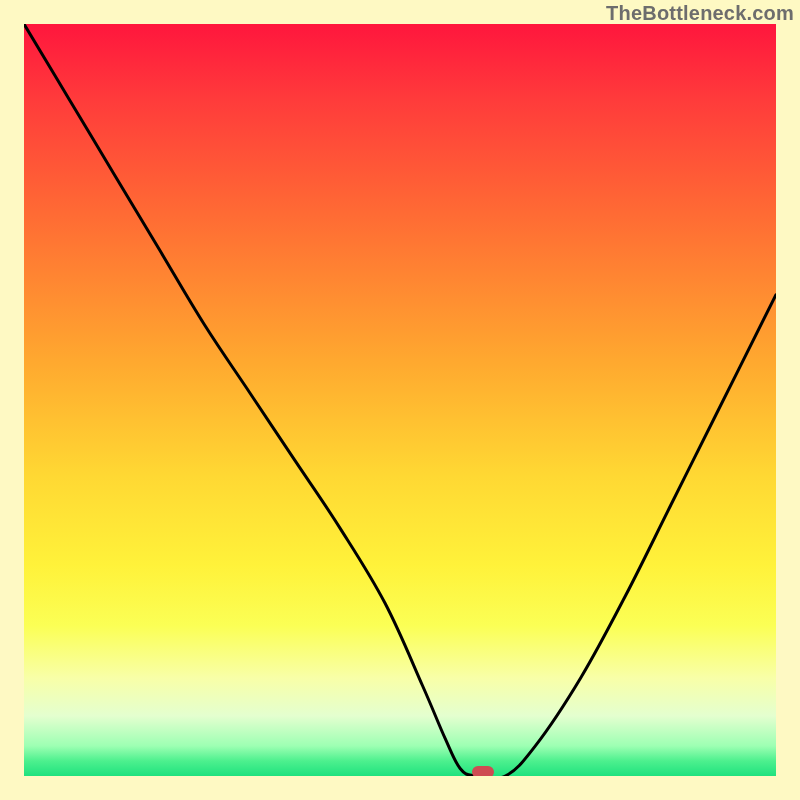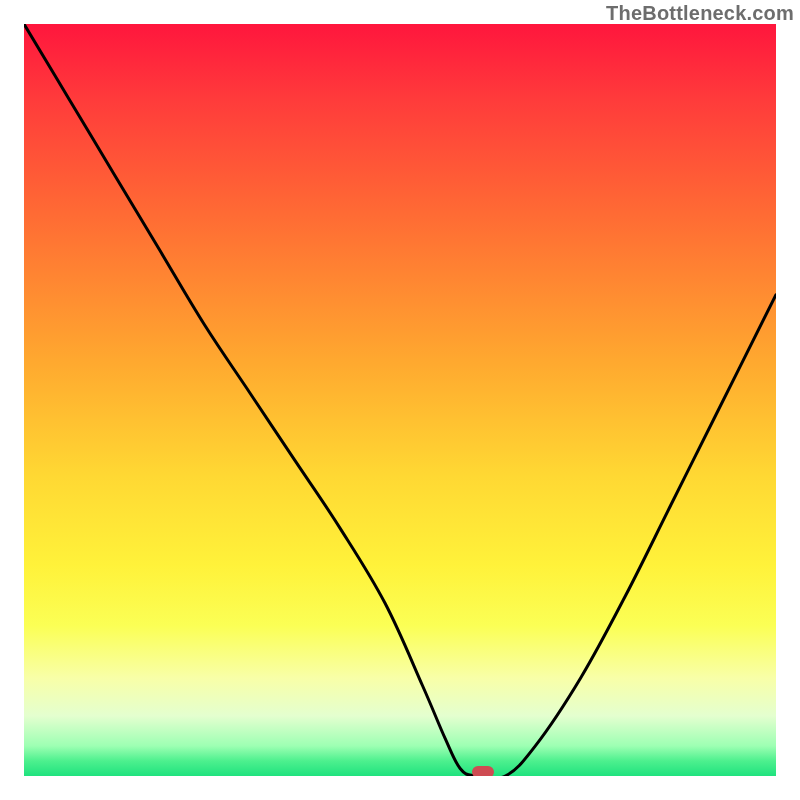--- a/index.html
+++ b/index.html
@@ -7,21 +7,21 @@
     padding: 0;
     width: 800px;
     height: 800px;
     background: #000;
     overflow: hidden;
   }
   .frame {
     position: relative;
     width: 800px;
     height: 800px;
-    background: #ffffff;
+    background: #fef9c3;
   }
   .plot {
     position: absolute;
     left: 24px;
     top: 24px;
     width: 752px;
     height: 752px;
     overflow: hidden;
   }
   .gradient {

